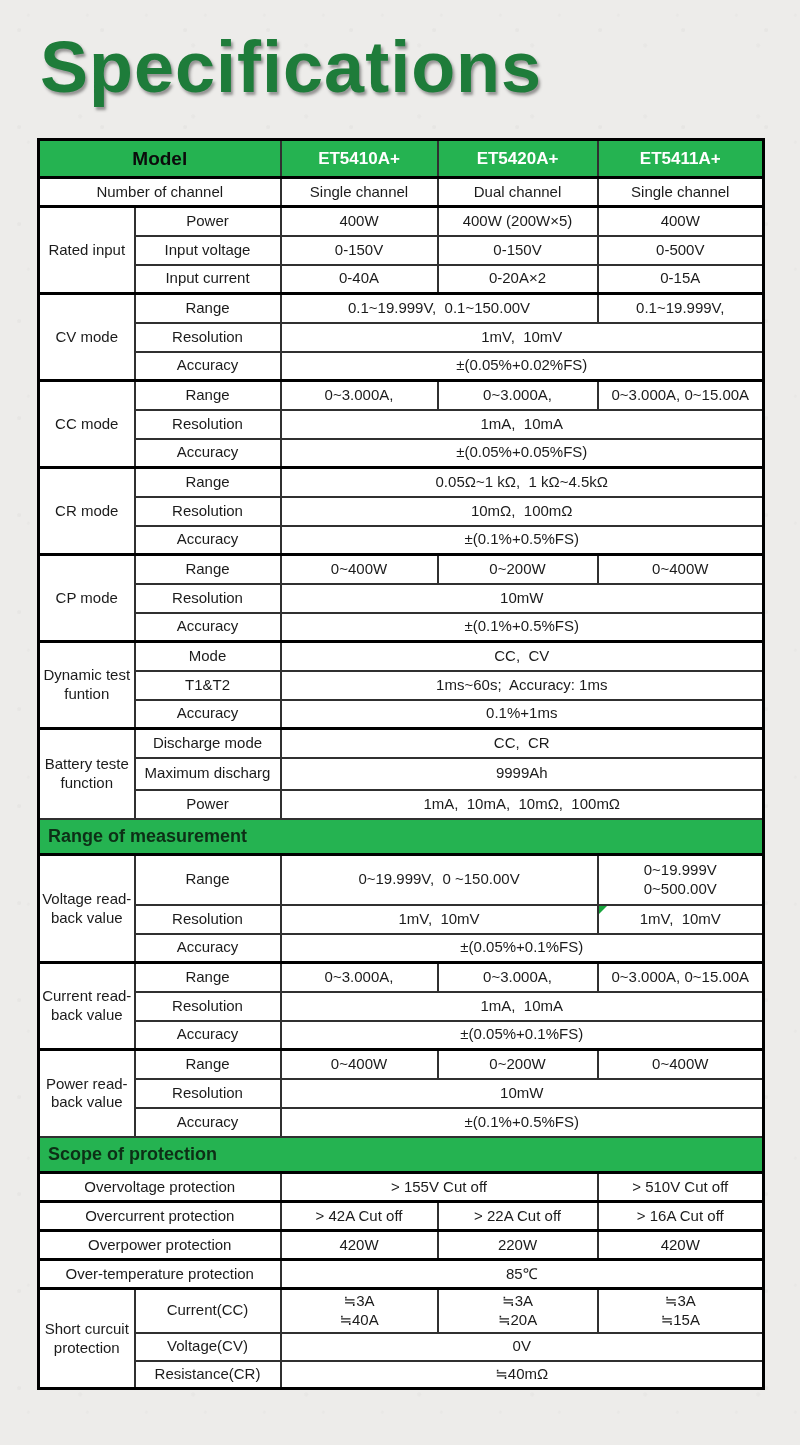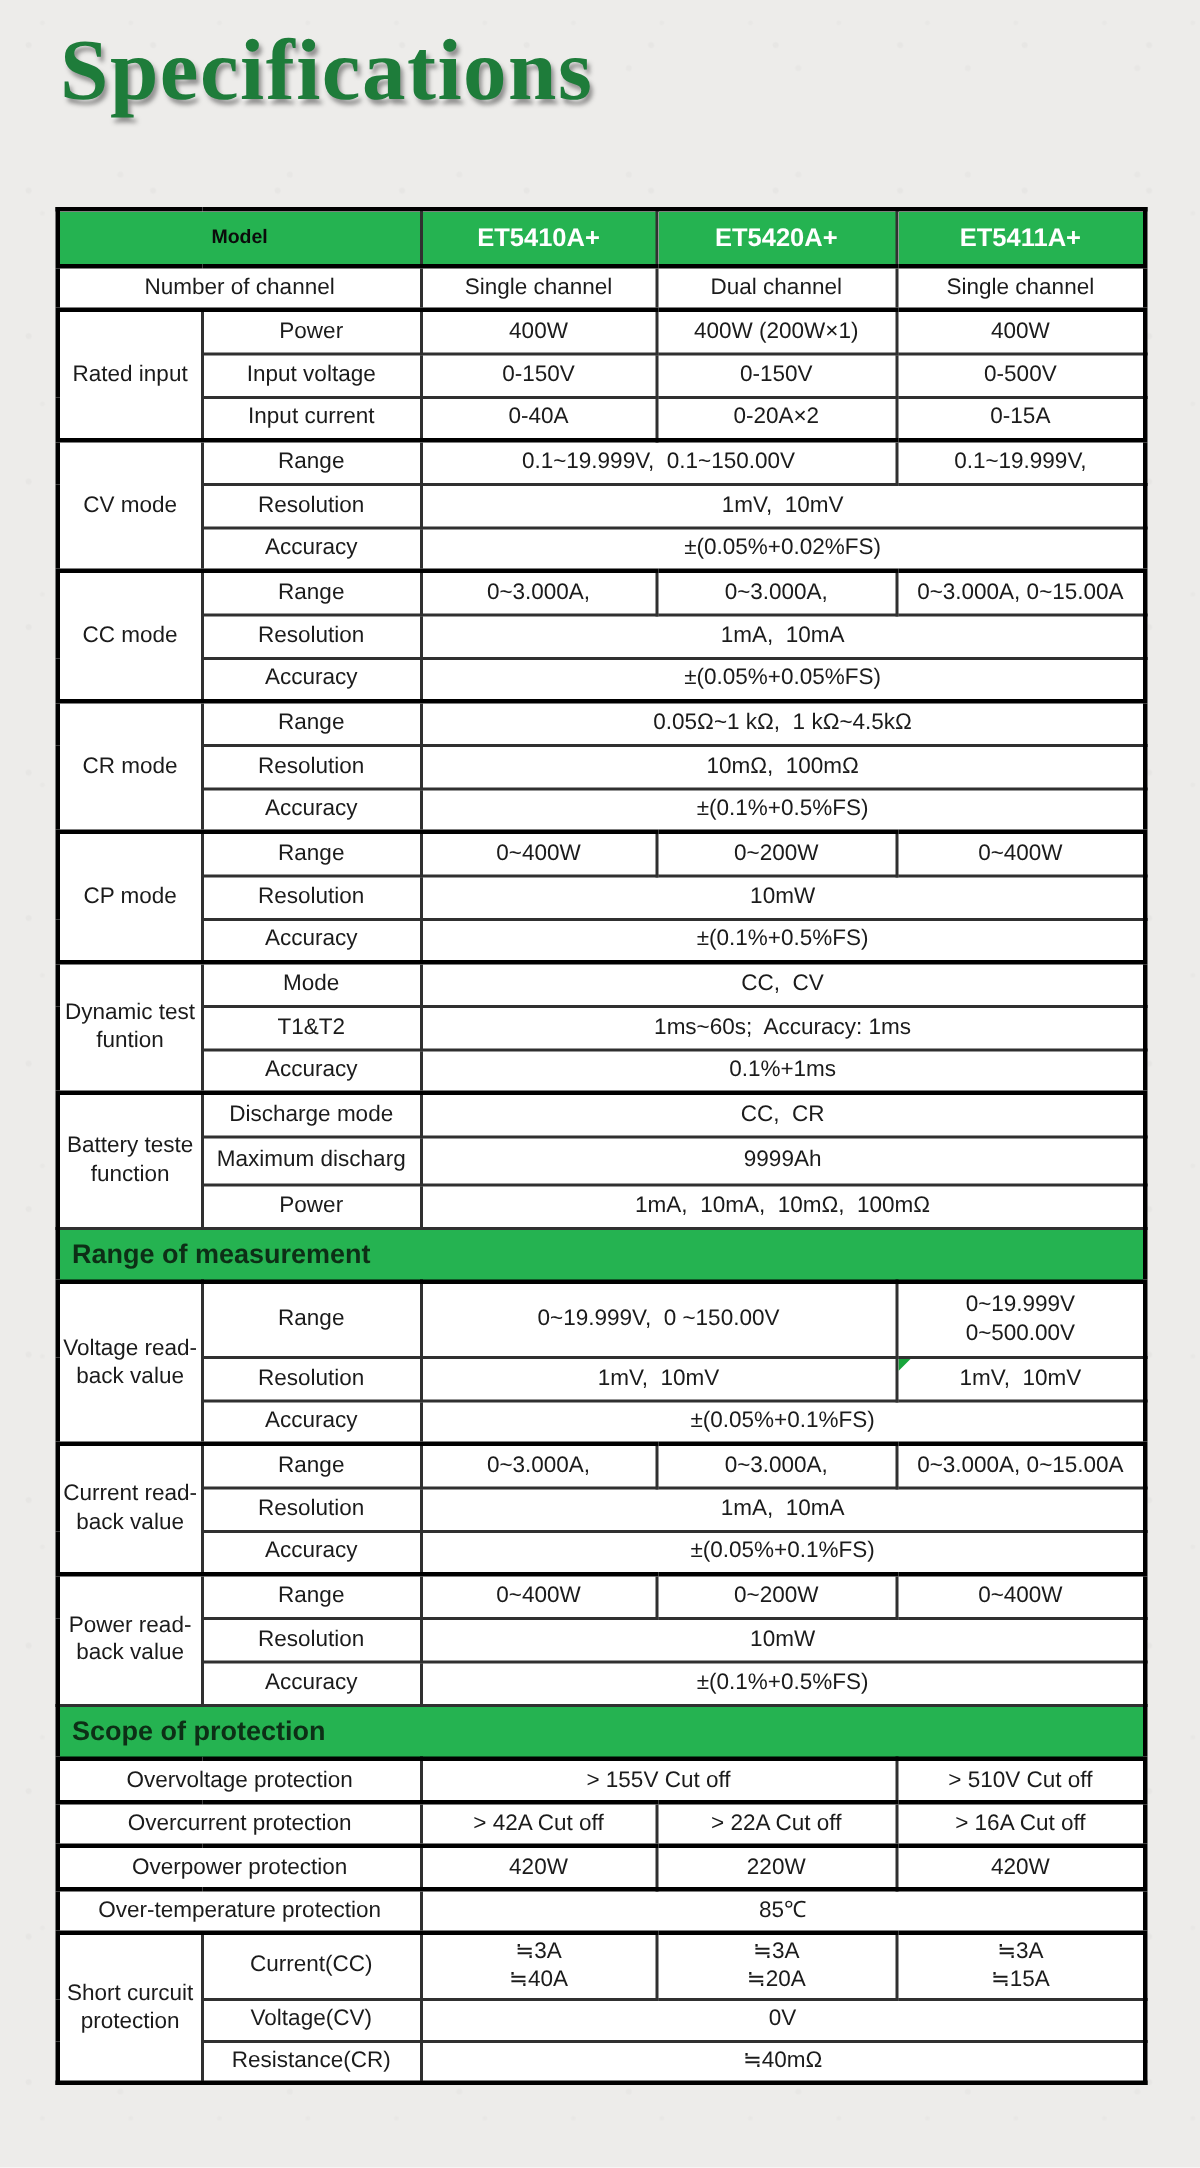--- a/index.html
+++ b/index.html
@@ -12,44 +12,43 @@
     font-family:"Liberation Sans", sans-serif;
     background-color:#edecea;
     background-image:
       radial-gradient(circle at 23% 31%, rgba(120,120,120,.05) 1.5px, transparent 2.5px),
       radial-gradient(circle at 71% 64%, rgba(120,120,120,.045) 1.5px, transparent 2.5px),
       radial-gradient(circle at 48% 12%, rgba(120,120,120,.04) 1px, transparent 2px);
     background-size:83px 97px, 113px 71px, 59px 127px;
     overflow:hidden;
   }
   .title{
-    position:absolute;left:40px;top:13px;margin:0;
-    font-size:58px;font-weight:800;letter-spacing:1px;
+    position:absolute;left:40px;top:26px;margin:0;
+    font-size:72px;font-weight:800;letter-spacing:1px;
     color:#1e7c3a;
     text-shadow:2px 3px 3px rgba(55,55,55,.5), 0 1px 1px rgba(255,255,255,.5);
-    font-family:Liberation Serif, serif;
   }
   table.spec{
     position:absolute;left:37px;top:138px;width:725px;
     border-collapse:collapse;table-layout:fixed;
     border:3px solid #000;
     background:#fff;
   }
   td{
     border:2px solid #303030;
     text-align:center;vertical-align:middle;
     font-size:15px;color:var(--ink);
     padding:0 2px;
     white-space:pre-wrap;
     line-height:1.25;
     overflow:hidden;
   }
   tr.g td{border-top:3px solid #000;}
   tr.head td{background:var(--green);}
-  td.model{font-size:13px;font-weight:bold;color:#0b0b0b;}
+  td.model{font-size:19px;font-weight:bold;color:#0b0b0b;}
   td.mname{font-size:17px;font-weight:bold;color:#ffffff;}
   tr.band td{
     background:var(--green);
     border-top:2px solid #4d7c0f;border-bottom:3px solid #000;
     text-align:left;padding-left:8px;
     font-size:18px;font-weight:bold;color:#0d2f16;
   }
   td.label{color:#1b1b1b;}
   td.top{vertical-align:top;padding-top:4px;}
   td.marker{position:relative;}
@@ -81,21 +80,21 @@
       <tr class="g" style="height: 29px;">
         <td colspan="2">Number of channel</td>
         <td>Single channel</td>
         <td>Dual channel</td>
         <td>Single channel</td>
       </tr>
       <tr class="g" style="height: 29px;">
         <td rowspan="3" class="label">Rated input</td>
         <td>Power</td>
         <td>400W</td>
-        <td>400W (200W×1)</td>
+        <td>400W (200W×5)</td>
         <td>400W</td>
       </tr>
       <tr style="height: 29px;">
         <td>Input voltage</td>
         <td>0-150V</td>
         <td>0-150V</td>
         <td>0-500V</td>
       </tr>
       <tr style="height: 29px;">
         <td>Input current</td>

